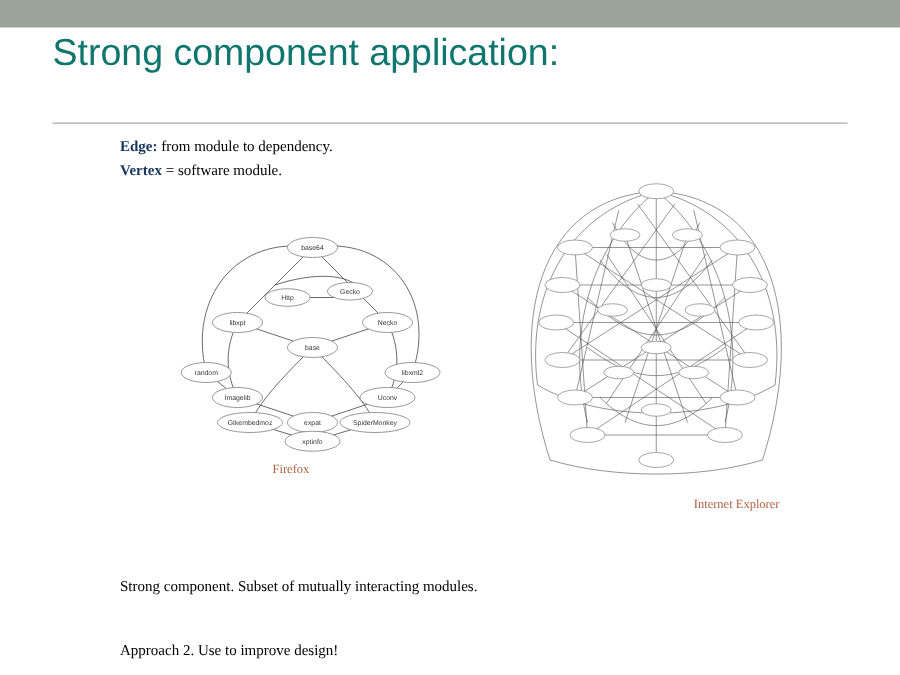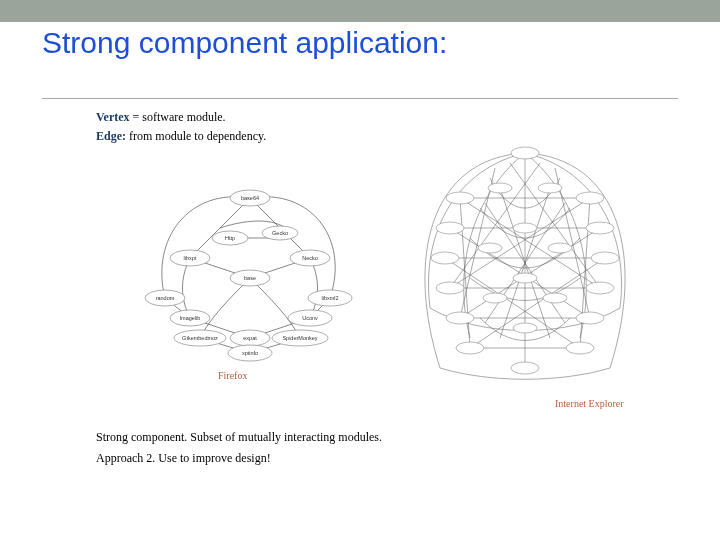--- a/index.html
+++ b/index.html
@@ -25,21 +25,21 @@
     height: 22px;
     background: #9aa49a;
   }
   .title {
     position: absolute;
     left: 42px;
     top: 26px;
     width: 640px;
     font-size: 30px;
     line-height: 1.12;
-    color: #1d4ed8;
+    color: #0f766e;
     font-weight: 400;
   }
   .underline {
     position: absolute;
     left: 42px;
     top: 98px;
     width: 636px;
     border-top: 1px solid #aaa;
   }
   .body {
@@ -77,39 +77,39 @@
   .bottomtext {
     position: absolute;
     left: 96px;
     top: 428px;
     width: 560px;
     font-family: "Comic Sans MS", "Segoe Script", cursive;
     color: #000;
     font-size: 12px;
     line-height: 1.55;
   }
-  .bottomtext .row { margin-bottom: 2px; }
+  .bottomtext .row { margin-bottom: 2px; margin-top: 32px; }
 </style>
 </head>
 <body>
 
 <div class="slide">
   <div class="topbar"></div>
 
   <div class="title">
     <span>Strong component application:</span><br>
   </div>
   <div class="underline"></div>
 
   <div class="body">
     <div class="row">
+      <span class="term">Edge:</span><span>  from module to dependency.</span>
+    </div>
+    <div class="row">
       <span class="term">Vertex</span><span> = software module.</span>
-    </div>
-    <div class="row">
-      <span class="term">Edge:</span><span>  from module to dependency.</span>
     </div>
   </div>
 
   <div class="graphs">
 
     <svg style="left:20px; top:30px;" width="240" height="190" viewBox="0 0 240 190">
       <g stroke="#555" stroke-width="0.7" fill="none">
 
         <path d="M120 20 C 60 10, 20 60, 35 120"></path>
         <path d="M120 20 C 180 10, 220 60, 200 120"></path>

